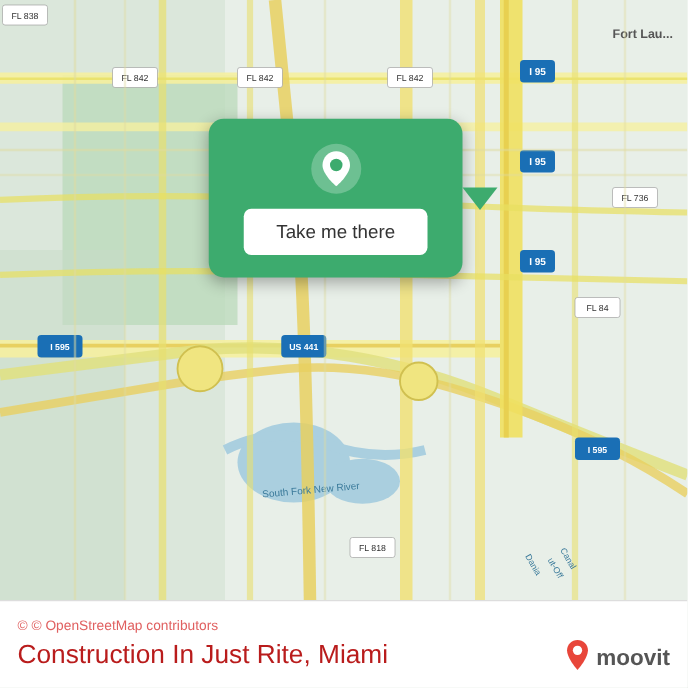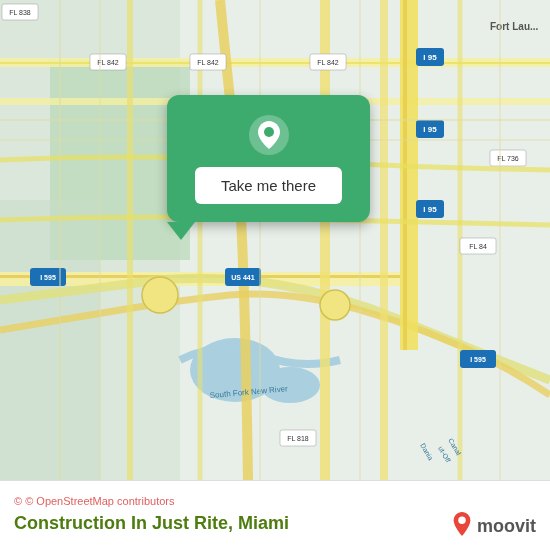--- a/index.html
+++ b/index.html
@@ -27,21 +27,21 @@
       position: absolute;
       top: 0; left: 0;
     }
 
     
     #popup-container {
       position: absolute;
       top: 95px;
       left: 155px;
       display: flex;
-      flex-direction: column;
+      align-items: center;
       z-index: 10;
       padding-left: 12px;
     }
 
     #popup-bubble {
       background-color: #3dab6e;
       border-radius: 12px;
       padding: 18px 28px;
       display: flex;
       flex-direction: column;
@@ -97,23 +97,23 @@
       color: #e06060;
     }
 
     #bottom-row {
       display: flex;
       align-items: center;
       justify-content: space-between;
     }
 
     #place-name {
-      font-size: 18px;
-      font-weight: 700;
-      color: #4d7c0f;
+      font-size: 21px;
+      font-weight: 400;
+      color: #b91c1c;
     }
 
     #moovit-logo {
       display: flex;
       align-items: flex-end;
       gap: 4px;
     }
 
     #moovit-pin {
       width: 22px;

